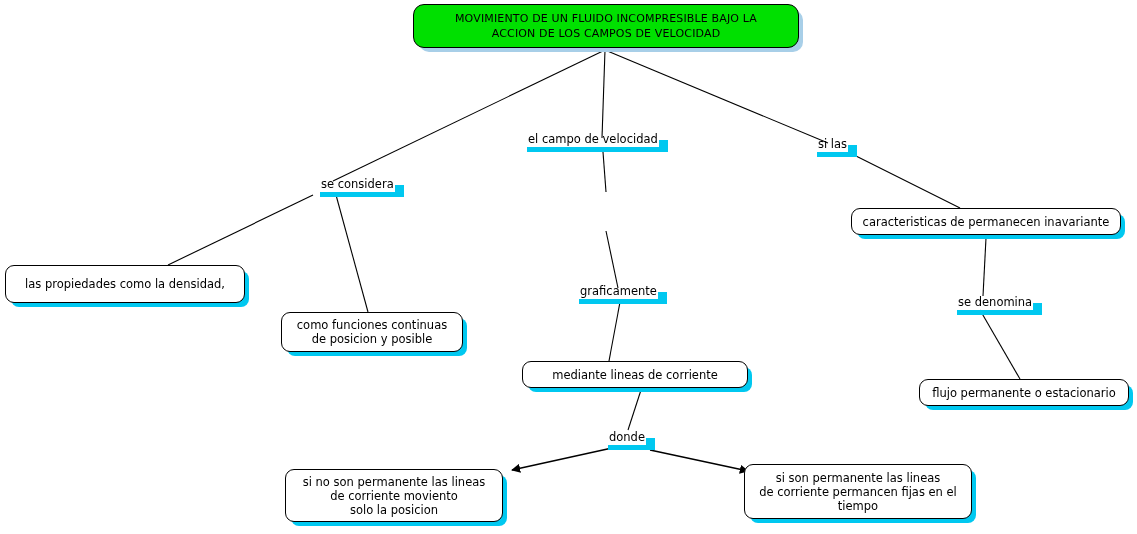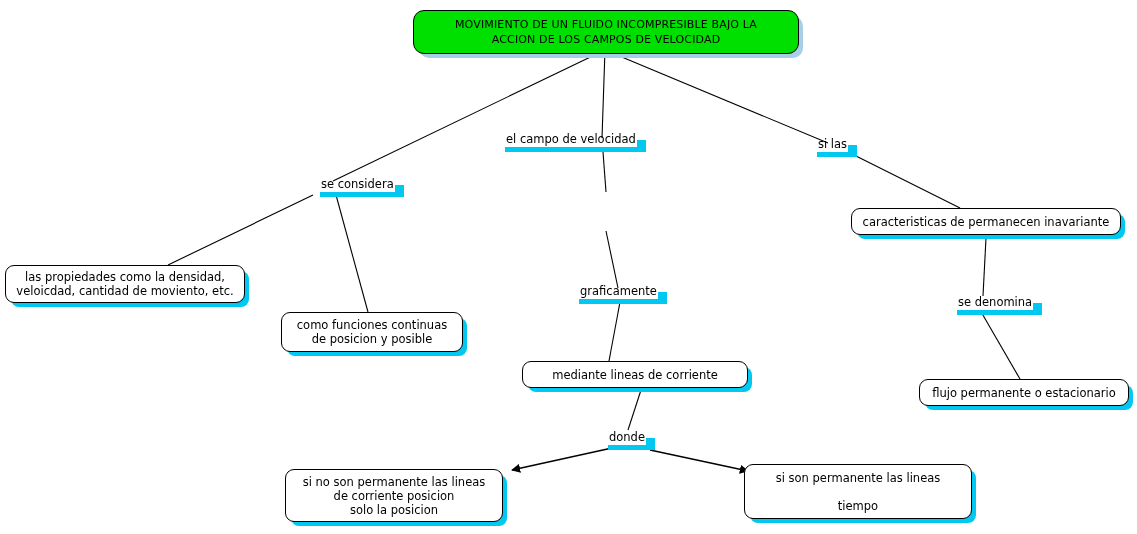--- a/index.html
+++ b/index.html
@@ -119,60 +119,59 @@
     <path d="M 612 448 L 512 470" stroke="#000000" fill="none" stroke-width="1.3" marker-end="url(#arrow)"></path>
     <path d="M 650 450 L 748 471" stroke="#000000" fill="none" stroke-width="1.3" marker-end="url(#arrow)"></path>
 
     <path d="M 848 152 L 960 208" stroke="#000000" fill="none" stroke-width="1.1"></path>
 
     <path d="M 986 238 L 983 296" stroke="#000000" fill="none" stroke-width="1.1"></path>
 
     <path d="M 980 310 L 1020 379" stroke="#000000" fill="none" stroke-width="1.1"></path>
   </svg>
 
-  <div class="node root" style="left:413px; top:10px; width:386px; height:44px;justify-content:center;">
+  <div class="node root" style="left:413px; top:4px; width:386px; height:44px;justify-content:center;">
     <div>
       <span>MOVIMIENTO DE UN FLUIDO INCOMPRESIBLE BAJO LA</span><br>
       <span>ACCION DE LOS CAMPOS DE  VELOCIDAD</span>
     </div>
   </div>
 
   <div class="node" style="left:5px; top:265px; width:240px; height:38px;">
     <div>
       <span>las propiedades  como la densidad,</span><br>
-      <span>veloicdad, cantidad de moviento, etc.</span>
     </div>
   </div>
 
   <div class="node" style="left:281px; top:312px; width:182px; height:40px;">
     <div>
       <span>como funciones continuas</span><br>
       <span>de posicion y posible</span>
     </div>
   </div>
 
 
   <div class="node" style="left:522px; top:361px; width:226px; height:27px;">
     <div>
       <span>mediante lineas de corriente</span>
     </div>
   </div>
 
   <div class="node" style="left:285px; top:469px; width:218px; height:53px;">
     <div>
       <span>si no son permanente  las lineas</span><br>
-      <span>de corriente posicion</span><br>
+      <span>de corriente moviento</span><br>
       <span>solo la posicion</span>
     </div>
   </div>
 
   <div class="node" style="left:744px; top:464px; width:228px; height:55px;">
     <div>
       <span>si son permanente las lineas</span><br>
-      <br>
+      <span>de corriente permancen fijas en el</span><br>
       <span>tiempo</span>
     </div>
   </div>
 
   <div class="node" style="left:851px; top:208px; width:270px; height:27px;">
     <div>
       <span>caracteristicas de permanecen inavariante</span>
     </div>
   </div>
 
@@ -181,21 +180,21 @@
       <span>flujo permanente o estacionario</span>
     </div>
   </div>
 
   <div class="linklabel" style="left:300px; top:178px;margin-left:20px;">
     <span class="txt">se considera</span>
     <span class="bar"></span>
     <span class="tab"></span>
   </div>
 
-  <div class="linklabel" style="left:505px; top:133px;">
+  <div class="linklabel" style="left:527px; top:133px;">
     <span class="txt">el campo de velocidad</span>
     <span class="bar"></span>
     <span class="tab"></span>
   </div>
 
   <div class="linklabel" style="left:817px; top:138px;">
     <span class="txt">si las</span>
     <span class="bar"></span>
     <span class="tab"></span>
   </div>

